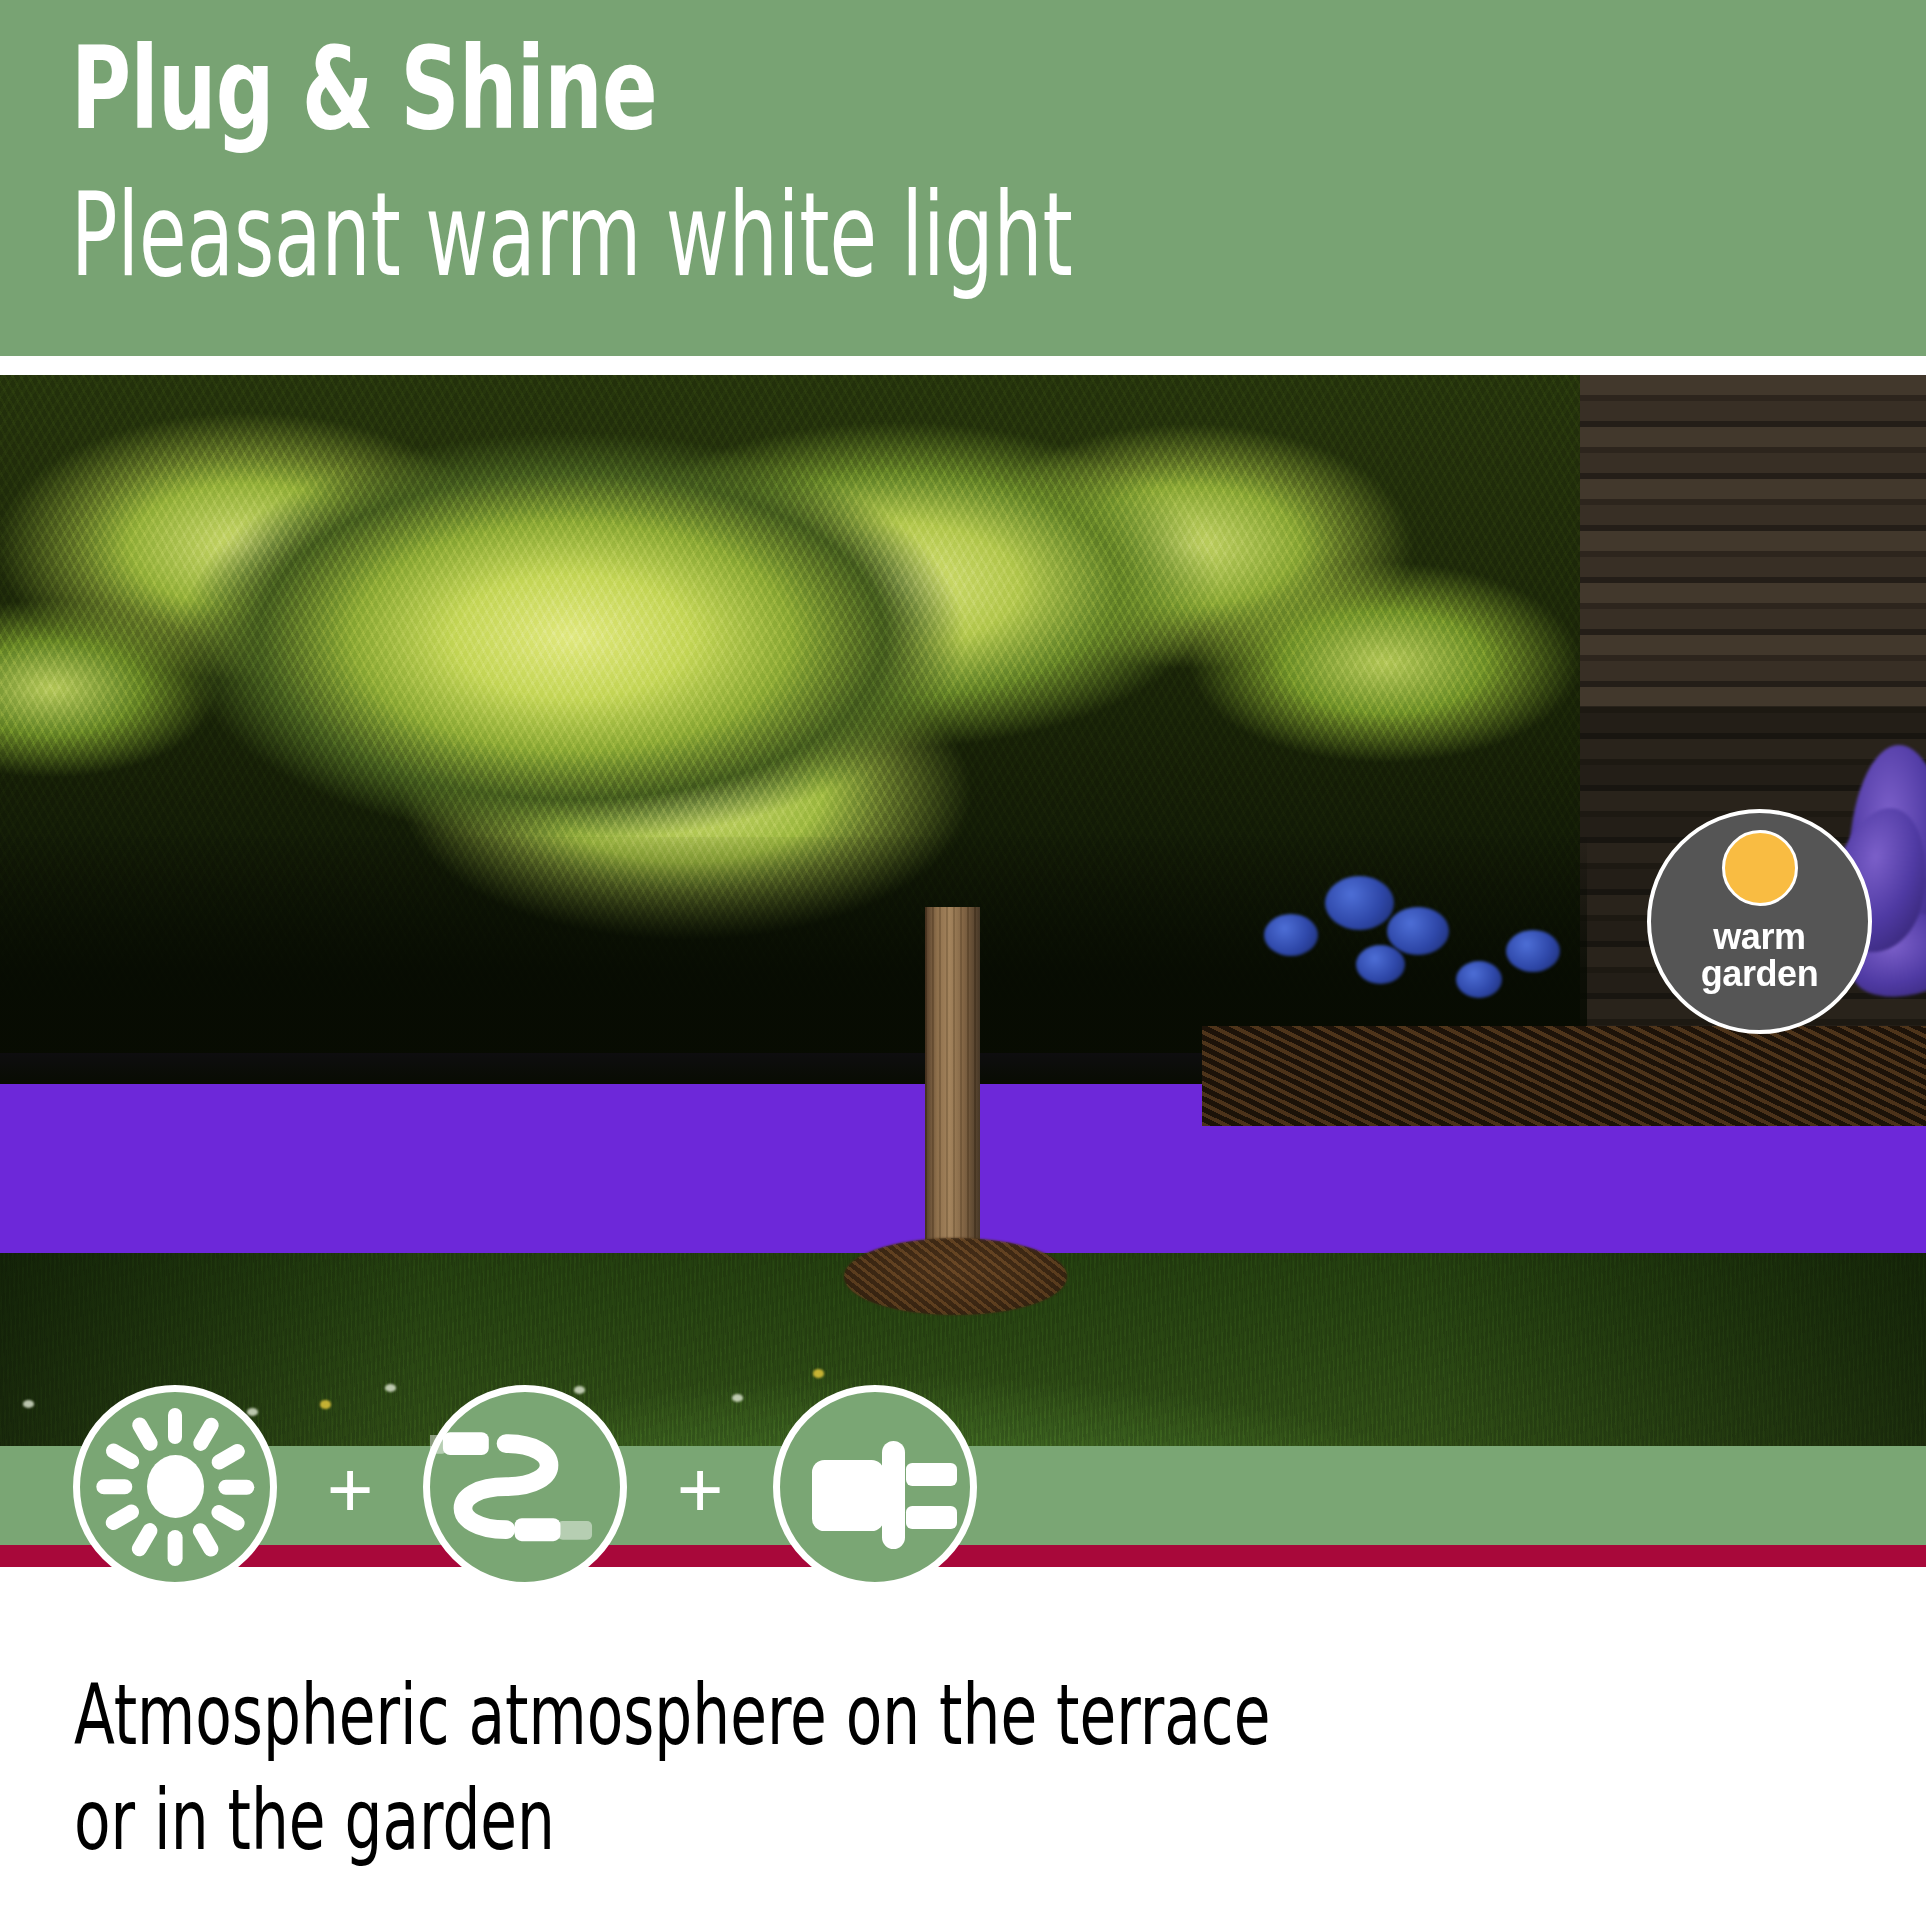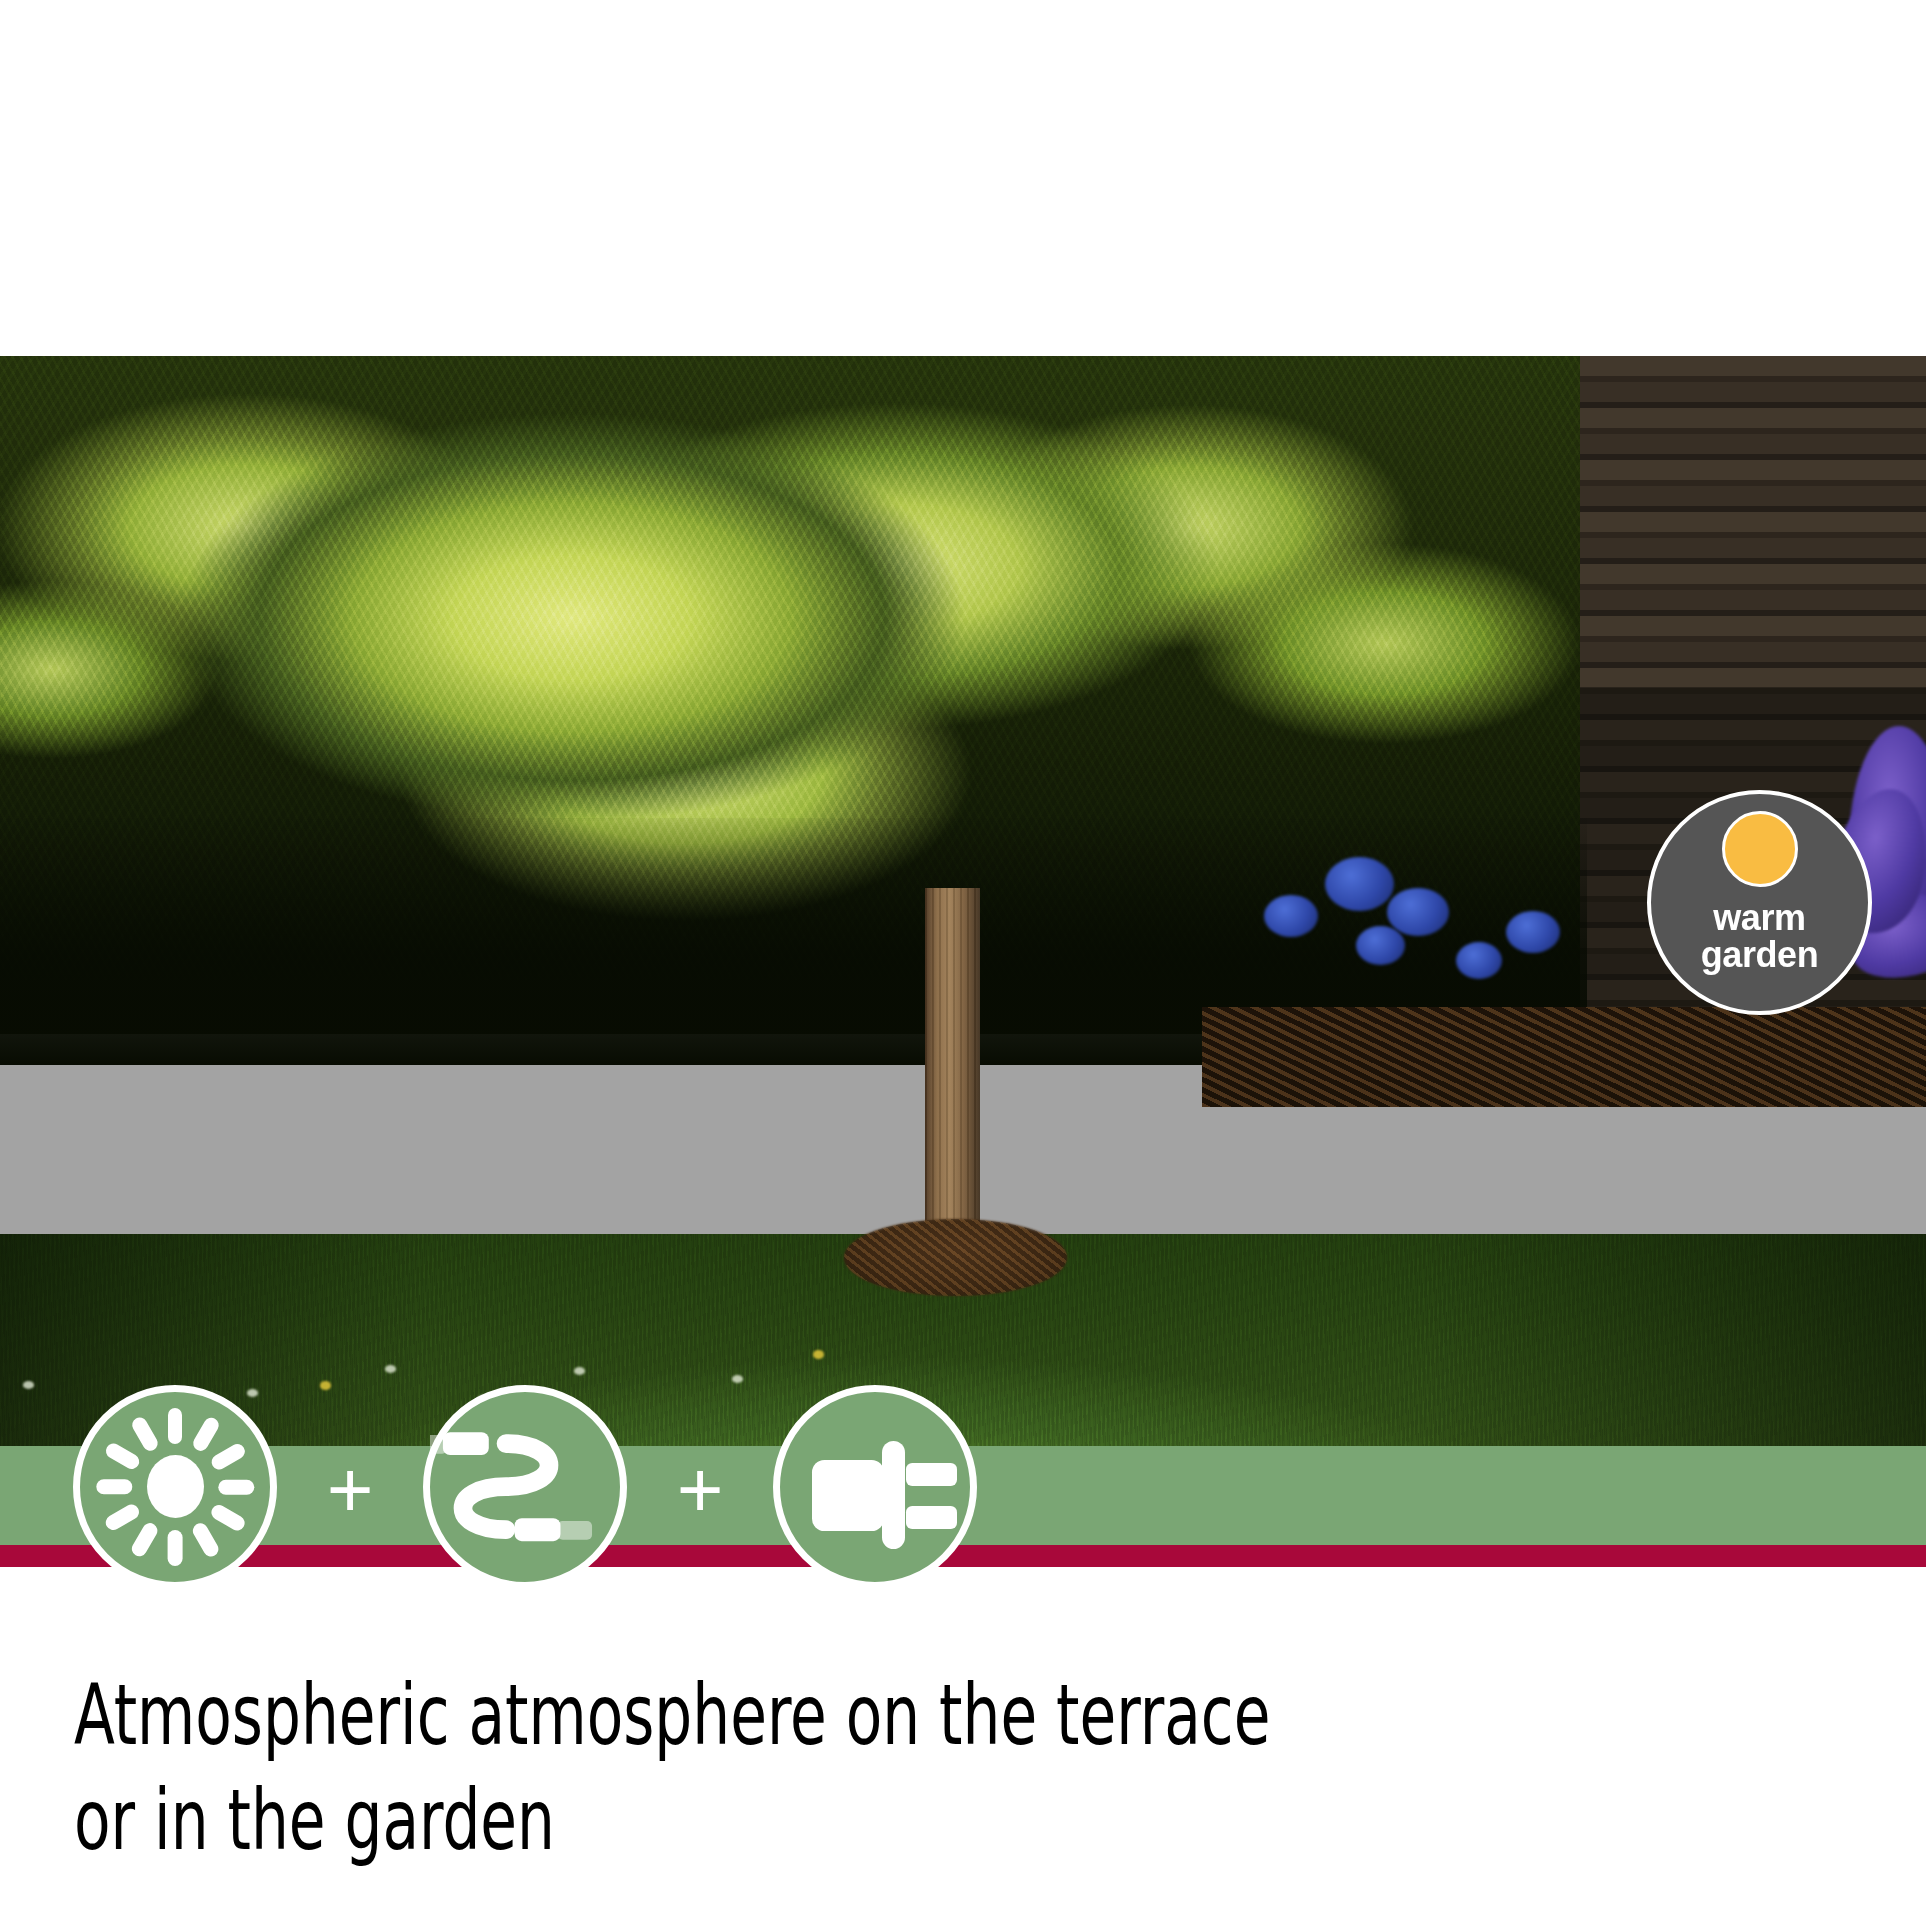--- a/index.html
+++ b/index.html
@@ -43,24 +43,24 @@
     font-size: 116px;
     line-height: 1;
     color: #ffffff;
     white-space: nowrap;
     transform: scaleX(0.74);
     transform-origin: left top;
   }
 
   
   #photo {
-    position: absolute; left: 0; top: 356px;
+    position: absolute; left: 0; top: 375px;
     width: 1926px; height: 1090px;
     overflow: hidden;
-    background: #a3a3a3;
+    background: #6d28d9;
   }
 
   
   .fence {
     position: absolute; left: 1449px; top: 0;
     width: 478px; height: 670px;
     background:
       repeating-linear-gradient(to bottom,
         #6d5a44 0px, #6d5a44 20px,
         #4a3c2c 20px, #4a3c2c 26px,
@@ -331,20 +331,24 @@
     transform: scaleX(0.80);
     transform-origin: left top;
     white-space: pre-line;
   }
 </style>
 </head>
 <body>
 
 <div id="poster">
 
+  <div id="header">
+    <div id="title">Plug &amp; Shine</div>
+    <div id="subtitle">Pleasant warm white light</div>
+  </div>
 
   <div id="photo">
 
     <div class="fence"></div>
     <div class="fence-dark"></div>
 
     <div class="hedge-dark"></div>
     <div class="canopy"></div>
     <div class="canopy-texture"></div>
     <div class="canopy-shadow"></div>

